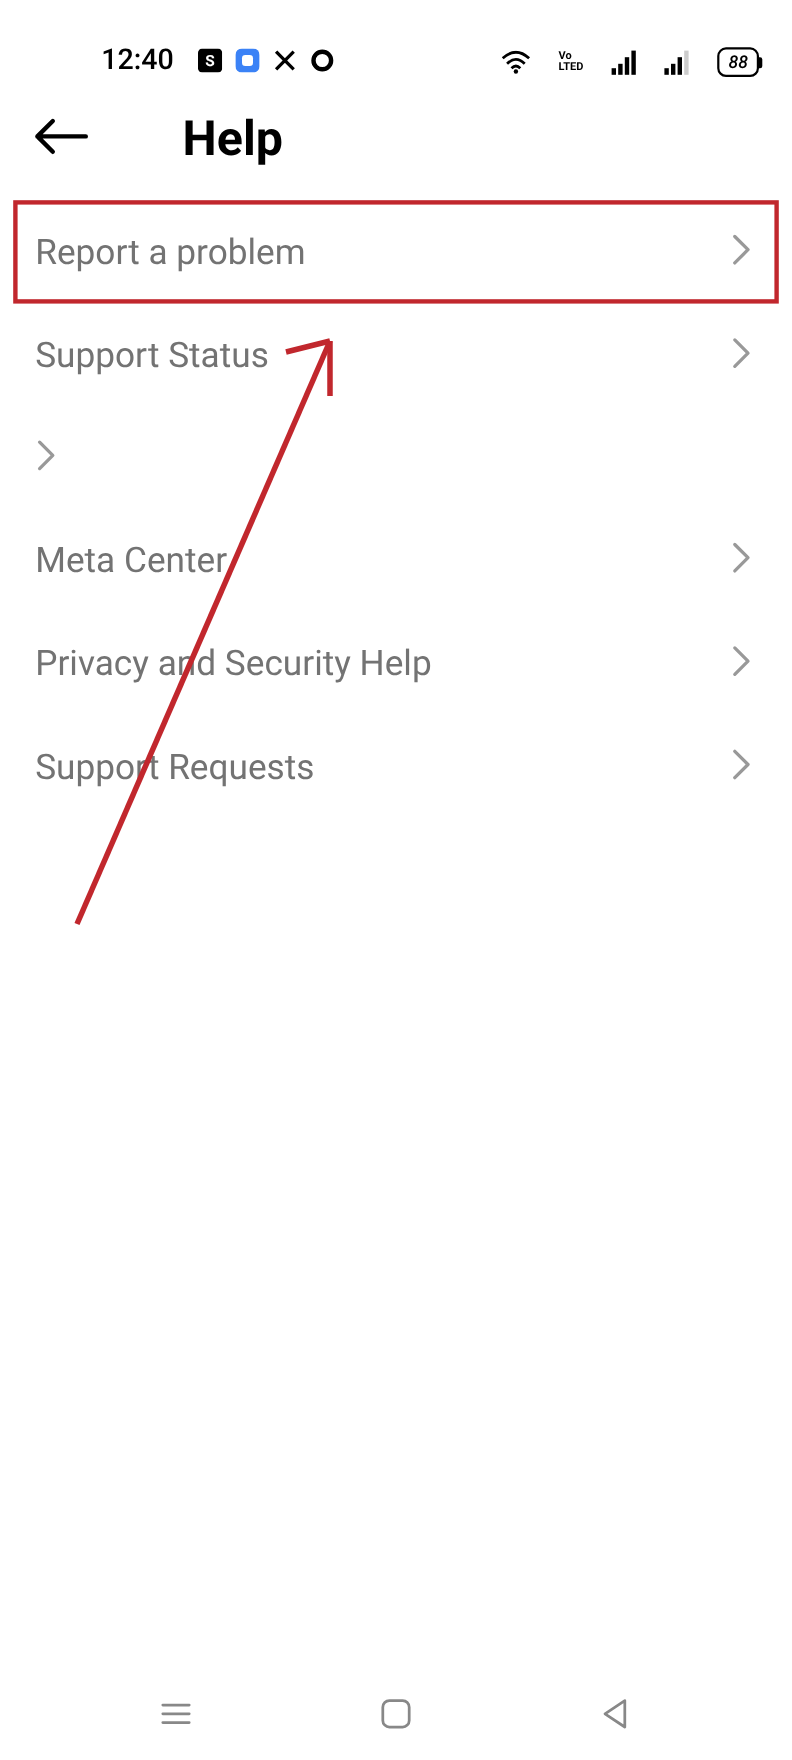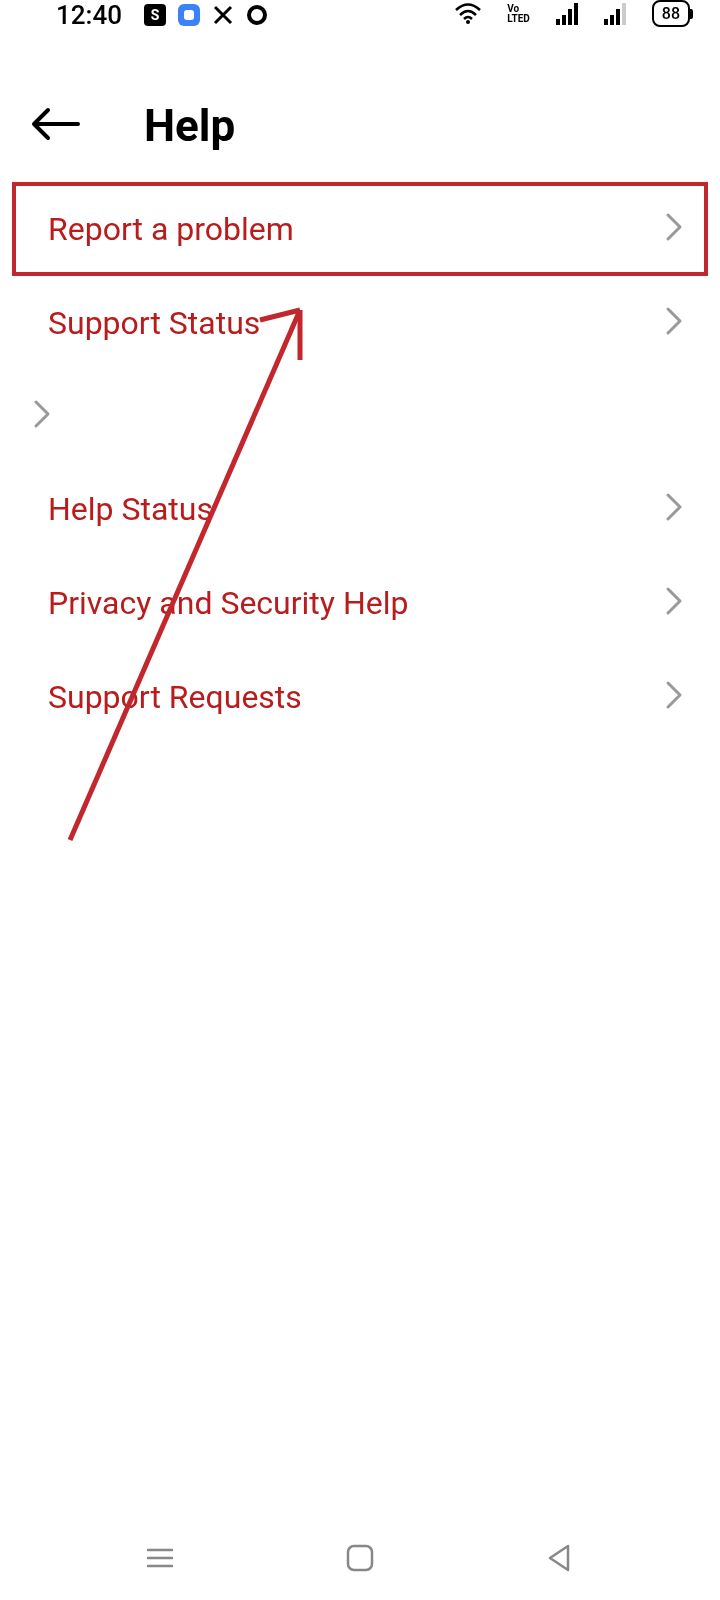--- a/index.html
+++ b/index.html
@@ -11,23 +11,23 @@
       width: 720px;
       height: 1600px;
       background: #ffffff;
       font-family: -apple-system, BlinkMacSystemFont, "Segoe UI", Roboto, Helvetica, Arial, sans-serif;
       position: relative;
       overflow: hidden;
     }
     .status-bar {
       height: 70px;
       display: flex;
-      align-items: flex-start;
+      align-items: flex-end;
       justify-content: space-between;
-      padding: 0 30px 0 56px;
+      padding: 0 30px 0 92px;
     }
     .status-left {
       display: flex;
       align-items: center;
       gap: 12px;
       font-size: 26px;
       font-weight: 500;
       color: #000;
     }
     .status-time {
@@ -43,20 +43,21 @@
       align-items: center;
       gap: 26px;
     }
     .battery {
       border: 2px solid #000;
       border-radius: 8px;
       padding: 2px 8px;
       font-size: 16px;
       font-weight: 500;
       position: relative;
+      font-style: italic;
     }
     .battery::after {
       content: '';
       position: absolute;
       right: -5px;
       top: 50%;
       transform: translateY(-50%);
       width: 3px;
       height: 10px;
       background: #000;
@@ -69,21 +70,21 @@
       height: 22px;
     }
     .signal-bars span {
       width: 4px;
       background: #000;
     }
     .header {
       display: flex;
       align-items: center;
       padding: 30px 30px 20px 30px;
-      gap: 64px;
+      gap: 86px;
     }
     .back-arrow {
       cursor: pointer;
     }
     .page-title {
       font-size: 44px;
       font-weight: 700;
       color: #000;
     }
     .menu-list {
@@ -91,23 +92,22 @@
     }
     .menu-item {
       display: flex;
       align-items: center;
       justify-content: space-between;
       padding: 28px 36px 28px 32px;
       cursor: pointer;
     }
     .menu-item-label {
       font-size: 32px;
-      color: #b91c1c;
+      color: #737373;
       font-weight: 400;
-      margin-left: 16px;
     }
     .chevron {
       color: #999;
       flex-shrink: 0;
     }
     .highlighted {
       border: 4px solid #c1272d;
       margin: 0 12px;
       padding: 24px 20px 24px 16px;
     }
@@ -214,21 +214,21 @@
     </span>
   </div>
   <div class="menu-item">
     <span class="chevron">
       <svg width="20" height="32" viewBox="0 0 20 32">
           <path d="M4 4 L16 16 L4 28" stroke="#999" stroke-width="3" fill="none" stroke-linecap="round" stroke-linejoin="round"></path>
         </svg>
     </span>
   </div>
   <div class="menu-item">
-    <span class="menu-item-label">Help Status</span>
+    <span class="menu-item-label">Meta Center</span>
     <span class="chevron">
       <svg width="20" height="32" viewBox="0 0 20 32">
           <path d="M4 4 L16 16 L4 28" stroke="#999" stroke-width="3" fill="none" stroke-linecap="round" stroke-linejoin="round"></path>
         </svg>
     </span>
   </div>
   <div class="menu-item">
     <span class="menu-item-label">Privacy and Security Help</span>
     <span class="chevron">
       <svg width="20" height="32" viewBox="0 0 20 32">

